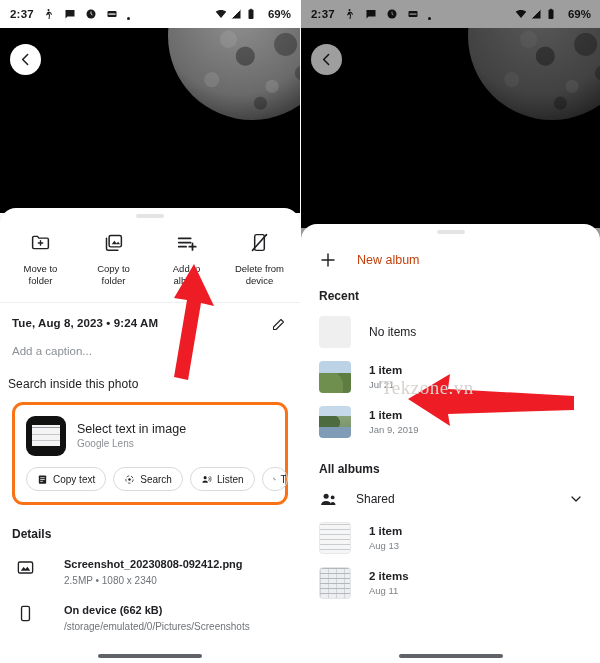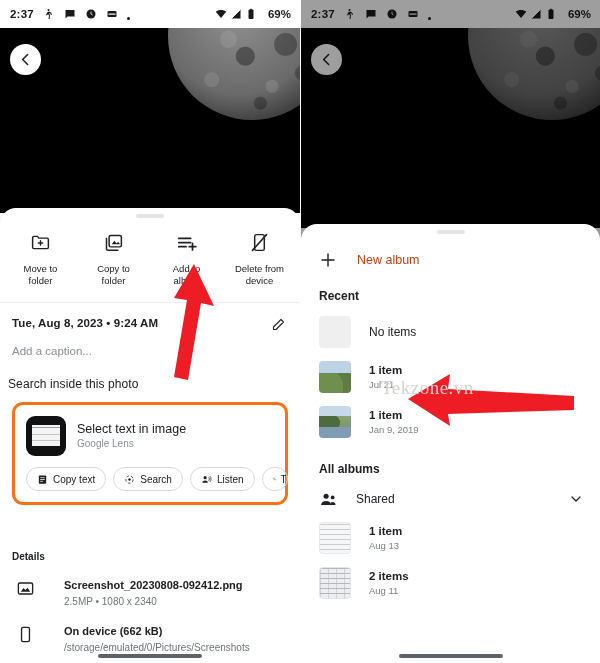--- a/index.html
+++ b/index.html
@@ -107,21 +107,21 @@
   .lens-t2 { font-size: 10px; color: #8b8f94; margin-top: 2px; }
   .chips { display: flex; gap: 7px; margin-top: 11px; }
   .chip {
     display: flex; align-items: flex-end; gap: 5px; flex: 0 0 auto;
     border: 1px solid #d7dadd; border-radius: 14px;
     padding: 5px 10px; font-size: 10px; color: #202124; white-space: nowrap;
   }
   .chip.cut { overflow: hidden; max-width: 26px; padding-right: 0; }
 
   
-  .det-title { padding: 22px 12px 0; font-size: 10px; font-weight: 600; color: #202124; margin-top: 24px; }
+  .det-title { padding: 22px 12px 0; font-size: 12px; font-weight: 600; color: #202124; }
   .detrow { display: flex; gap: 28px; padding: 16px 12px 0 16px; align-items: flex-start; }
   .det-ico { width: 20px; flex: 0 0 auto; padding-top: 1px; }
   .det-t1 { font-size: 11px; font-weight: 700; color: #202124; line-height: 14px; }
   .det-t2 { font-size: 10px; color: #6f7479; margin-top: 3px; line-height: 13px; }
 
   
   .scrim { position: absolute; inset: 0; background: rgba(0,0,0,.38); pointer-events: none; }
   .sheet.albums { top: 224px; }
   .newalbum { display: flex; align-items: center; gap: 20px; padding: 17px 0 0 18px; }
   .na-lbl { font-size: 12.5px; color: #c2410c; }

